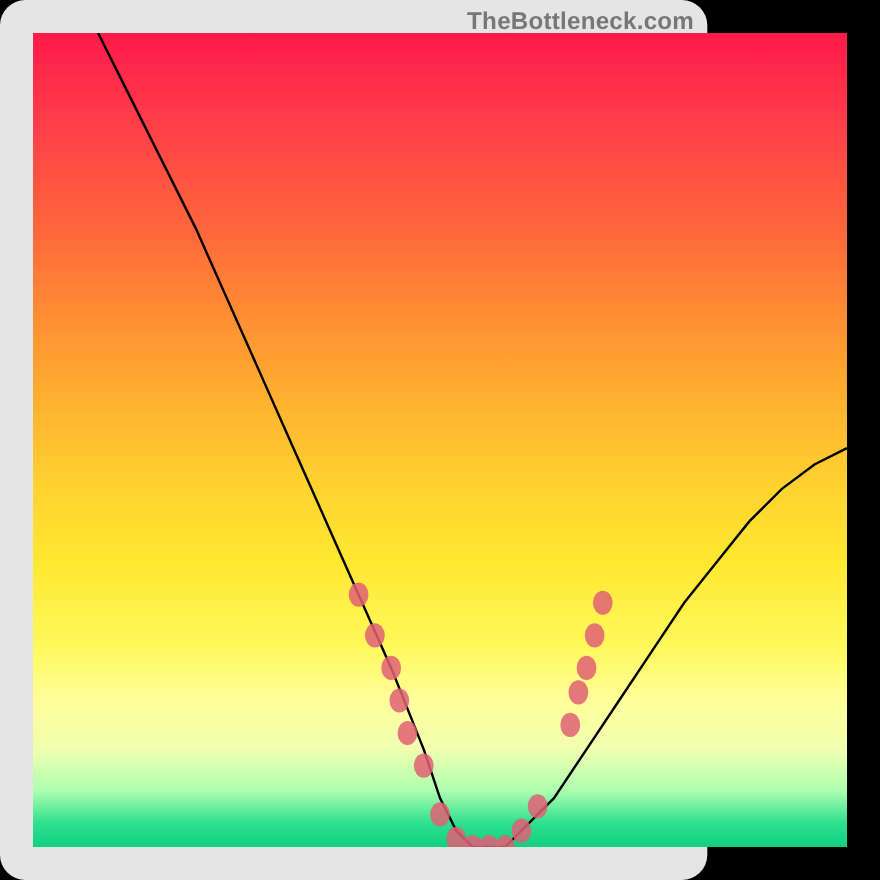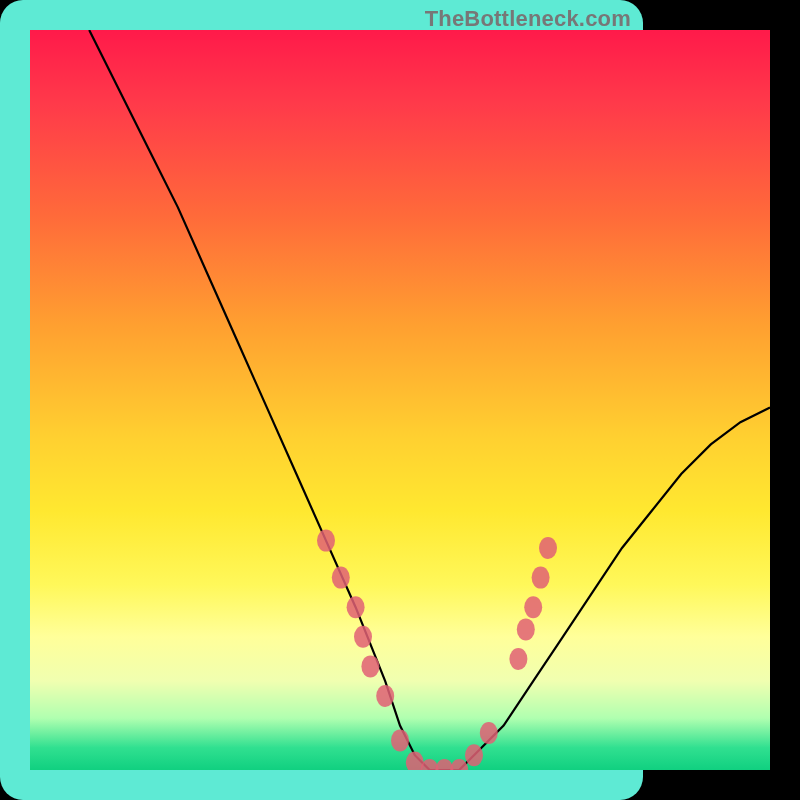--- a/index.html
+++ b/index.html
@@ -1,20 +1,20 @@
 <!DOCTYPE html>
 <html><head>
 <meta charset="utf-8">
 <style>
   * { margin: 0; padding: 0; box-sizing: border-box; }
   html, body { width: 800px; height: 800px; overflow: hidden; background: #000; }
   .frame {
     width: 643px;
     height: 800px;
-    background: #5eead4;
+    background: #e5e5e5;
     position: relative;
     border-radius: 23px;
   }
   .plot-area {
     position: absolute;
     left: 30px;
     top: 30px;
     width: 740px;
     height: 740px;
     background: linear-gradient(to bottom,

